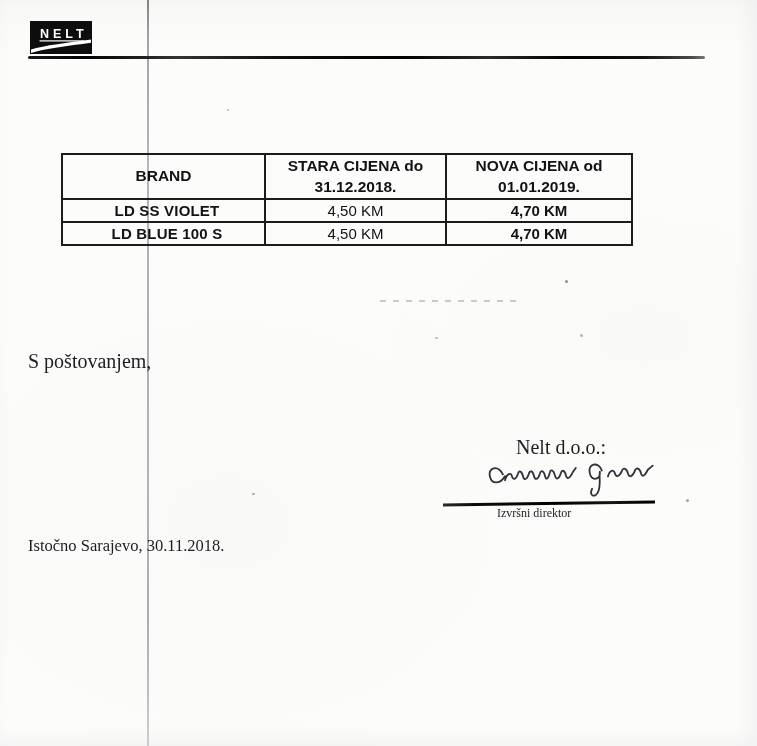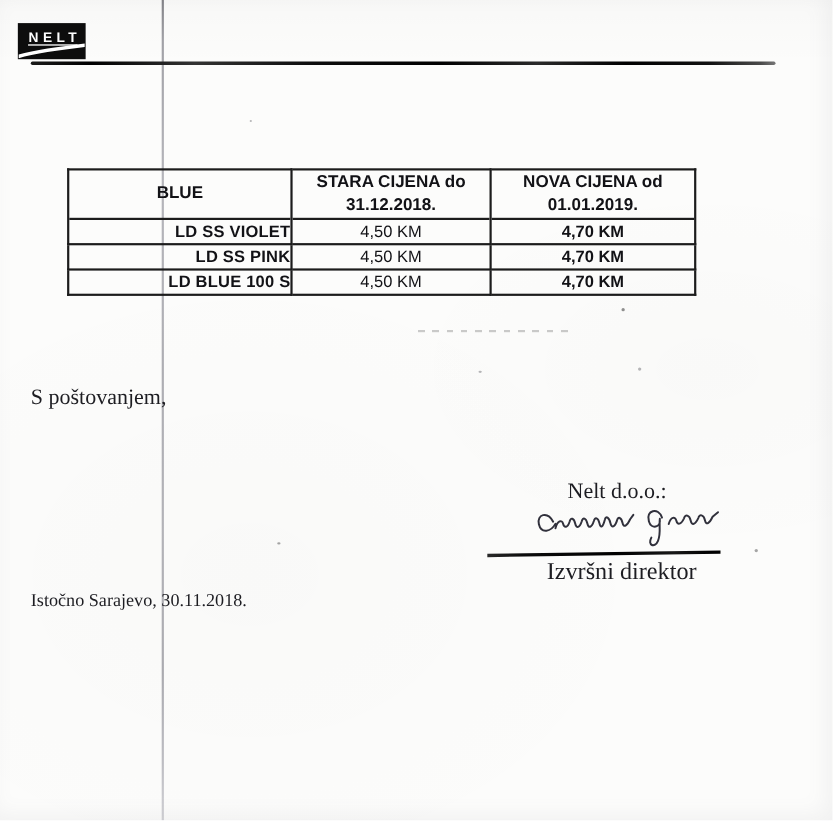--- a/index.html
+++ b/index.html
@@ -21,21 +21,21 @@
   
   #fold-line {
     left:147px; top:0; width:2px; height:746px;
     background:linear-gradient(180deg,
       #55555c 0%, #7e7e86 5%, #9a9aa2 22%, #8f8f97 45%,
       #97979f 65%, #8b8b93 82%, #a5a5ad 93%, #c0c0c6 100%);
     opacity:.72;
   }
 
   
-  #logo { left:16px; top:21px; width:83px; height:33px; }
+  #logo { left:30px; top:21px; width:83px; height:33px; }
 
   
   #top-rule {
     left:28px; top:56px; width:677px; height:3px;
     border-radius:2px;
     background:linear-gradient(90deg,
       #1a1a1a 0%, #000 8%, #333 22%, #0d0d0d 38%, #000 55%,
       #2a2a2a 68%, #000 80%, #111 91%, #4a4a4a 98%, #777 100%);
   }
 
@@ -52,32 +52,32 @@
     vertical-align:middle;
   }
   #price-table thead th {
     height:45px;
     font-size:15.5px; font-weight:bold;
     line-height:1.32;
     border-bottom:2px dashed #3d3d3d;
   }
   #price-table tbody td { height:23px; font-size:15px; }
   #price-table td.brand-cell {
-    text-align:right; padding-left:7px; font-weight:bold;
+    text-align:center; padding-left:7px; font-weight:bold;
     letter-spacing:.2px;
   }
   #price-table td.old-price-cell { font-weight:normal; }
   #price-table td.new-price-cell { font-weight:bold; }
 
   
   .serif-text { position:absolute; font-size:20px; white-space:nowrap; }
   #closing-text   { left:28px;  top:350px; }
   #place-date     { left:28px;  top:488px; font-size:16.5px;margin-top:48px; }
   #company-name   { left:516px; top:436px; }
-  #signer-title   { left:497px; top:506px; font-size:22px; }
+  #signer-title   { left:497px; top:506px; font-size:12px; }
 
   
   #signature-wrap { left:484px; top:458px; width:186px; height:46px; transform:rotate(-1deg); }
   #signature-line {
     left:443px; top:502px; width:212px; height:2.5px;
     background:linear-gradient(90deg,#2a2a2a,#0c0c0c 15%,#000 55%,#181818 80%,#000 96%);
     transform:rotate(-0.8deg);
   }
 
   
@@ -111,40 +111,35 @@
 
   <table id="price-table" class="abs">
     <colgroup>
         <col style="width:203px">
         <col style="width:181px">
         <col style="width:186px">
       </colgroup>
     <thead>
       <tr>
         <th>
-          <span>BLUE</span>
+          <span>BRAND</span>
         </th>
         <th>
           <div>STARA CIJENA do</div>
           <div>31.12.2018.</div>
         </th>
         <th>
           <div>NOVA CIJENA od</div>
           <div>01.01.2019.</div>
         </th>
       </tr>
     </thead>
     <tbody>
       <tr>
         <td class="brand-cell">LD SS VIOLET</td>
-        <td class="old-price-cell">4,50 KM</td>
-        <td class="new-price-cell">4,70 KM</td>
-      </tr>
-      <tr>
-        <td class="brand-cell">LD SS PINK</td>
         <td class="old-price-cell">4,50 KM</td>
         <td class="new-price-cell">4,70 KM</td>
       </tr>
       <tr>
         <td class="brand-cell">LD BLUE 100 S</td>
         <td class="old-price-cell">4,50 KM</td>
         <td class="new-price-cell">4,70 KM</td>
       </tr>
     </tbody>
   </table>

